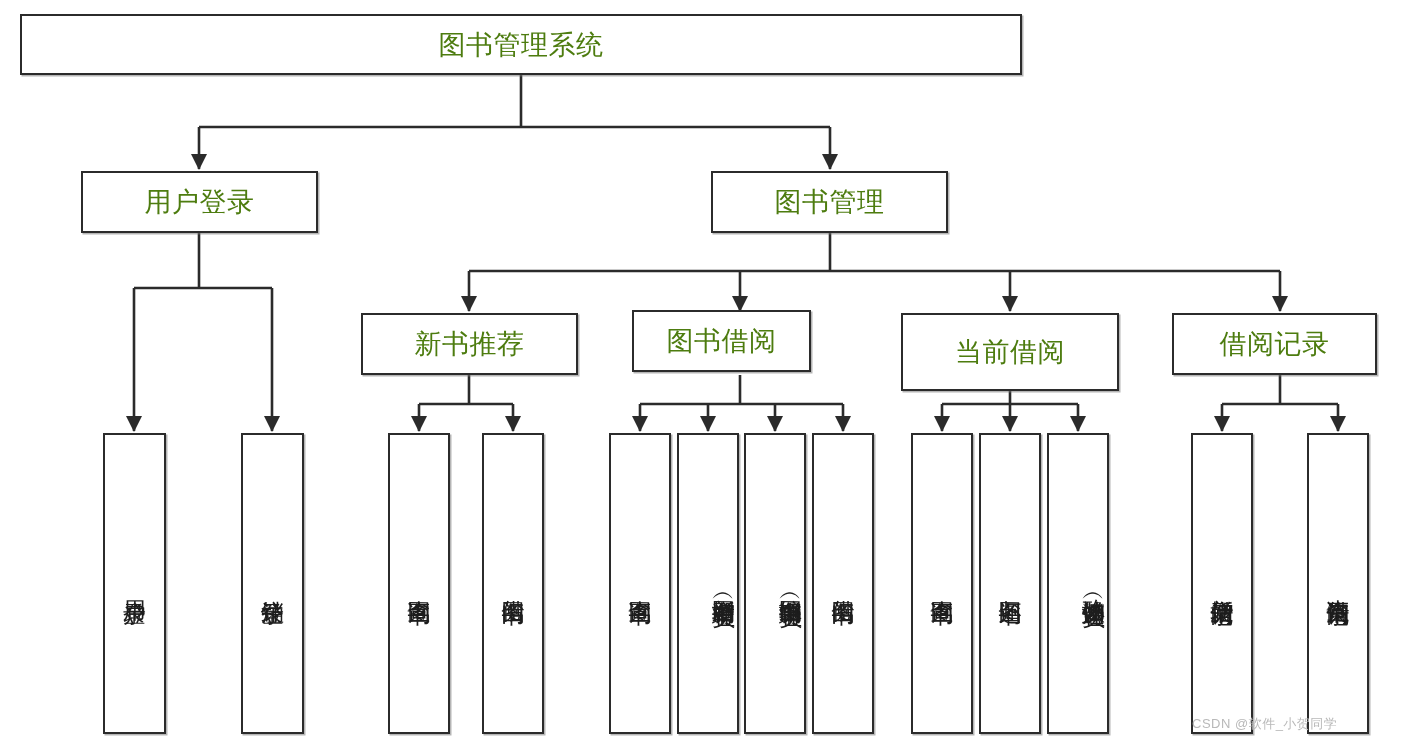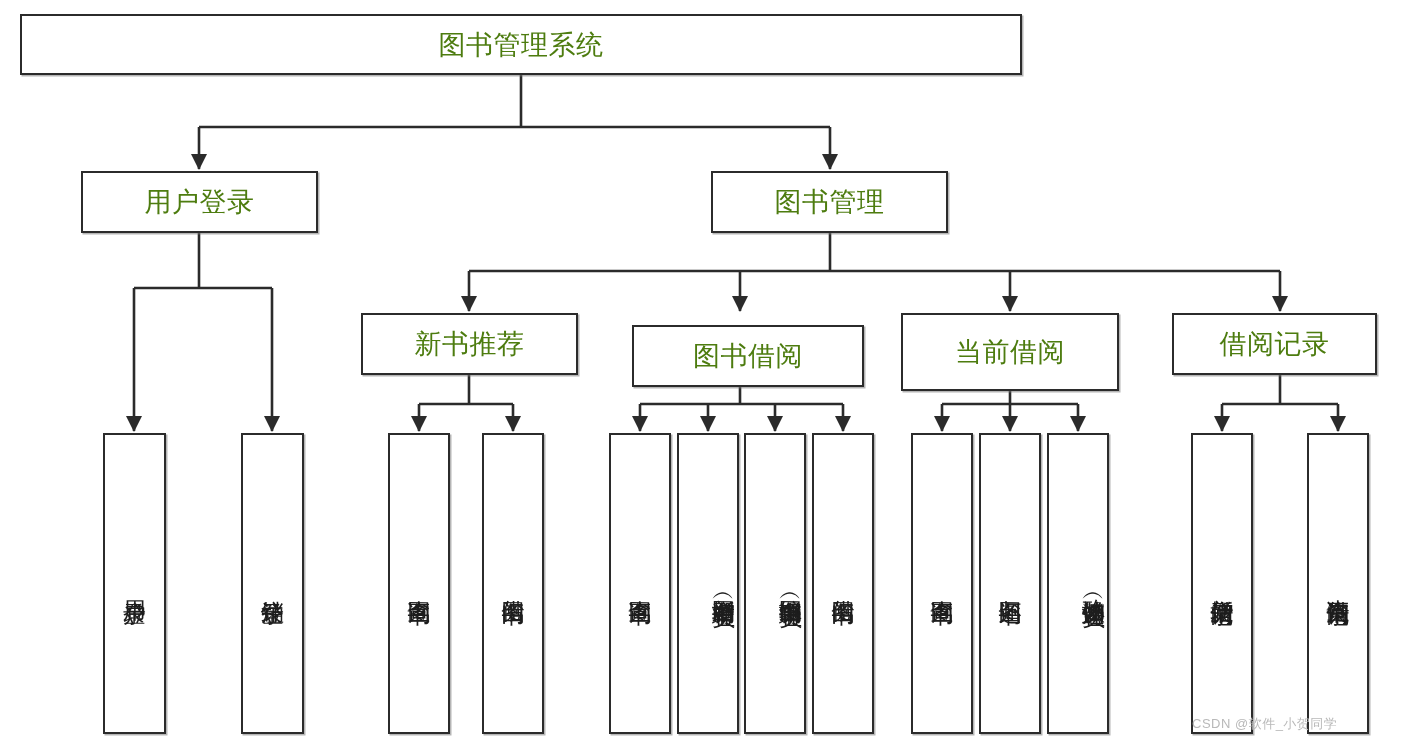--- a/index.html
+++ b/index.html
@@ -139,21 +139,21 @@
   </div>
 
   <div class="node-box" style="left:711px; top:171px; width:237px; height:62px;">
     <div class="node-label-h">图书管理</div>
   </div>
 
   <div class="node-box" style="left:361px; top:313px; width:217px; height:62px;">
     <div class="node-label-h">新书推荐</div>
   </div>
 
-  <div class="node-box" style="left:632px; top:325px; width:232px; height:62px;">
+  <div class="node-box" style="left:632px; top:310px; width:179px; height:62px;">
     <div class="node-label-h">图书借阅</div>
   </div>
 
   <div class="node-box" style="left:901px; top:313px; width:218px; height:78px;">
     <div class="node-label-h">当前借阅</div>
   </div>
 
   <div class="node-box" style="left:1172px; top:313px; width:205px; height:62px;">
     <div class="node-label-h">借阅记录</div>
   </div>

